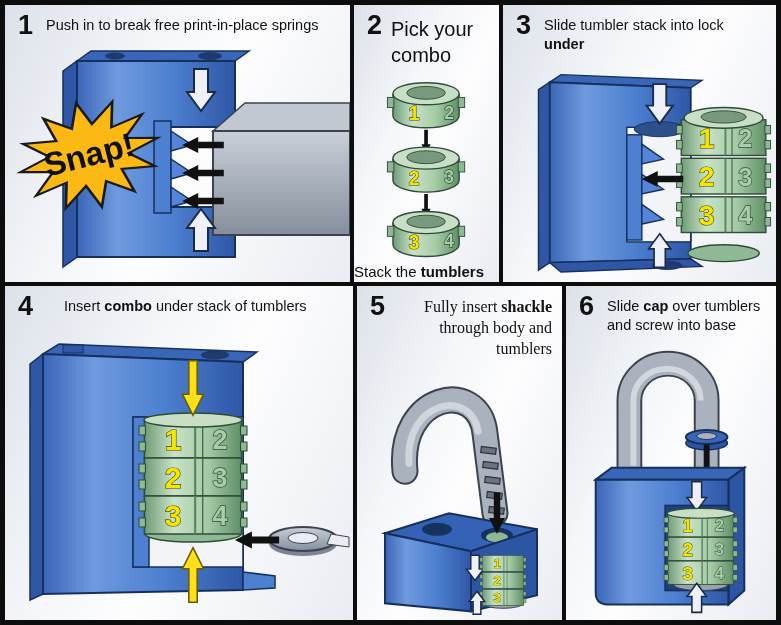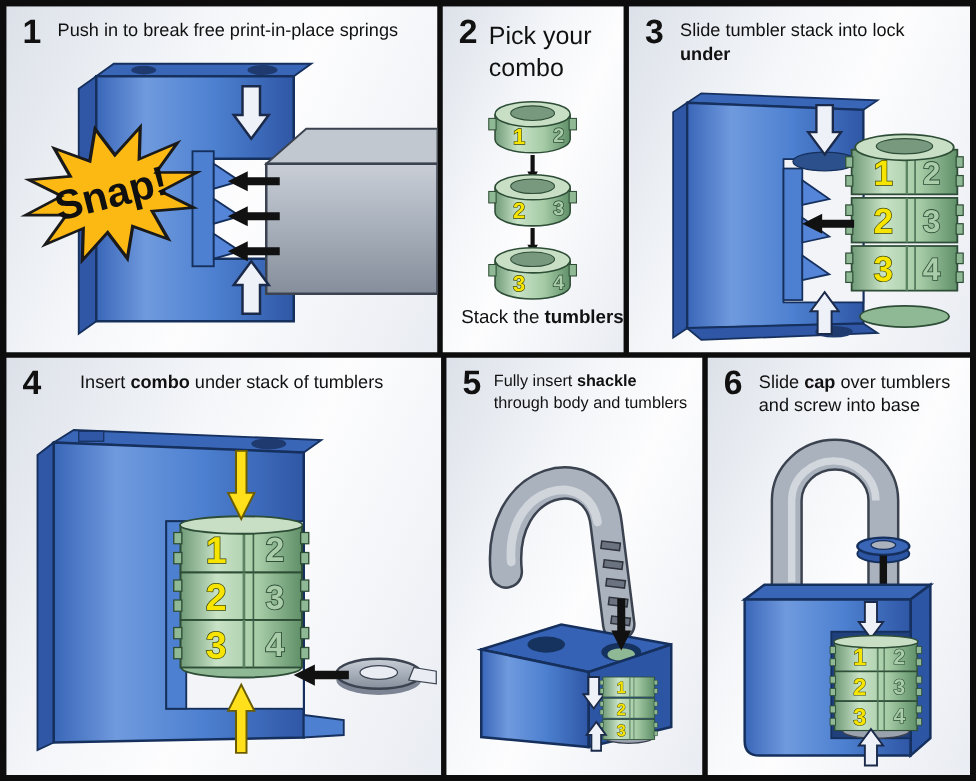--- a/index.html
+++ b/index.html
@@ -15,23 +15,23 @@
   .row2 { display:grid; grid-template-columns:352px 209px 1fr; height:338px; }
   .panel {
     border:2px solid #0d0d0d;
     background:linear-gradient(115deg,#dce1e9 0%,#f4f6f9 35%,#fdfdfe 55%,#e9ecf2 100%);
     display:flex; flex-direction:column; overflow:hidden;
   }
   .hdr { display:flex; align-items:flex-start; padding:7px 10px 0 13px; gap:13px; }
   .num { font-size:27px; font-weight:700; line-height:1; }
   .ttl { font-size:14.5px; line-height:1.3; padding-top:4px; }
   .ttl.center { flex:1; text-align:left; }
-  .ttl.right  { flex:1; text-align:left; font-size:13px; }
+  .ttl.right  { flex:1; text-align:right; font-size:16px;font-family:Liberation Serif, serif; }
   .art { flex:1; display:block; width:100%; }
-  .cap { text-align:right; font-size:15px; padding:0 0 20px 0; }
+  .cap { text-align:left; font-size:15px; padding:0 0 2px 0; }
   svg text { font-family:"Liberation Sans", sans-serif; }
   .dY { fill:#f7e500; stroke:#394408; stroke-width:1.2; paint-order:stroke; font-weight:700; text-anchor:middle; }
   .dE { fill:#a8cda8; stroke:#2e4d36; stroke-width:1.4; paint-order:stroke; font-weight:700; text-anchor:middle; }
   .snapT { font-weight:800; font-size:33px; fill:#101010; text-anchor:middle; }
 </style>
 </head>
 <body>
 
 <svg width="0" height="0" style="position:absolute" aria-hidden="true">
   <defs>

